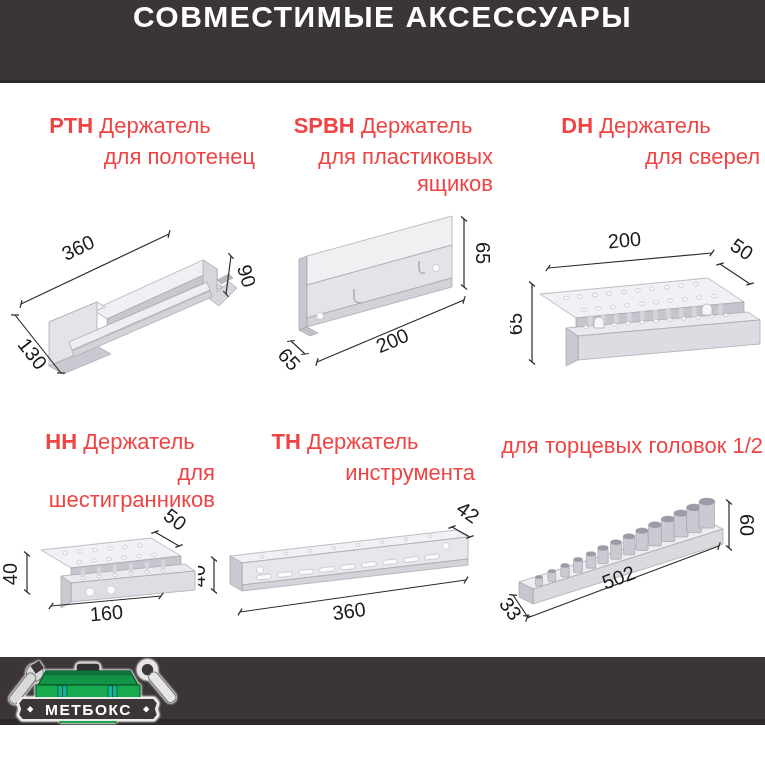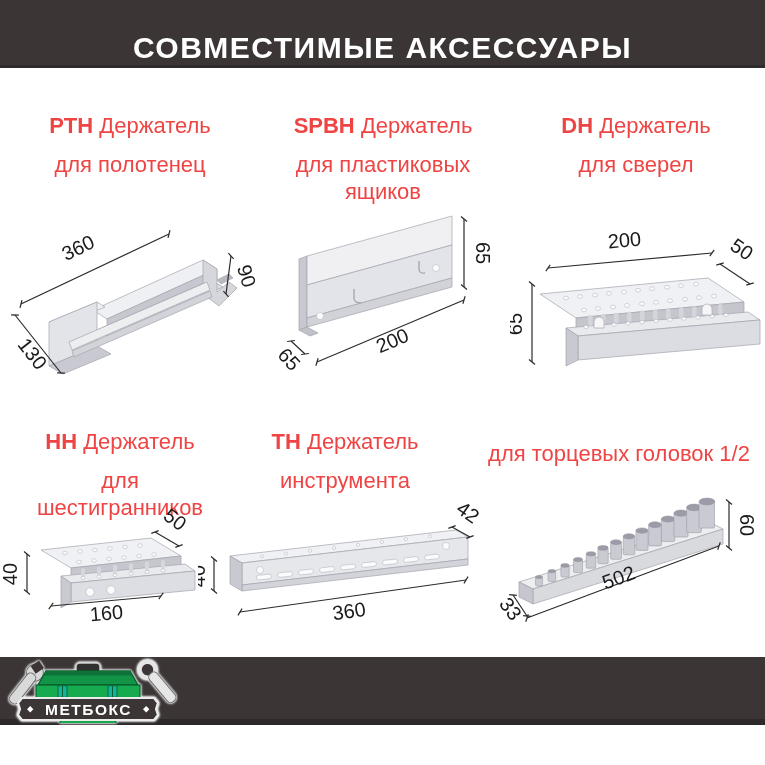--- a/index.html
+++ b/index.html
@@ -1,25 +1,25 @@
 <!DOCTYPE html>
 <html><head>
 <meta charset="utf-8">
 <style>
   html,body{margin:0;padding:0;background:#ffffff;}
   #canvas{position:relative;width:765px;height:765px;background:#ffffff;overflow:hidden;
           font-family:"Liberation Sans",sans-serif;}
   .bar{position:absolute;left:0;width:765px;background:#3B3536;box-sizing:border-box;}
-  #header{top:0;height:68px;display:flex;align-items:flex-end;justify-content:center;
+  #header{top:0;height:83px;display:flex;align-items:flex-start;justify-content:center;
           border-bottom:3px solid #2E292B;}
   #header .htitle{color:#ffffff;font-size:30px;font-weight:bold;letter-spacing:1.5px;}
   #footer{top:657px;height:68px;border-bottom:6px solid #2D2829;}
   .title{position:absolute;text-align:center;font-size:22px;line-height:27px;color:#ef4444;}
   .title b{font-weight:bold;}
-  .title .sub{margin:12px auto;}
+  .title .sub{margin:4px auto;text-align:right;}
   .w220{max-width:220px;}
   .w190{max-width:190px;}
   .drawing{position:absolute;}
   svg text{font-family:"Liberation Sans",sans-serif;font-size:20px;fill:#1b1b1d;}
   .dim{stroke:#2b2b2b;stroke-width:1.2;fill:none;}
   .dimtxt{text-anchor:middle;}
   .hole{fill:#fbfbfc;stroke:#adaeb7;stroke-width:.5;}
   #logo{position:absolute;left:4px;top:2px;filter:drop-shadow(0 0 1px #ffffff) drop-shadow(0 0 1px #ffffff);}
 </style>
 </head>

